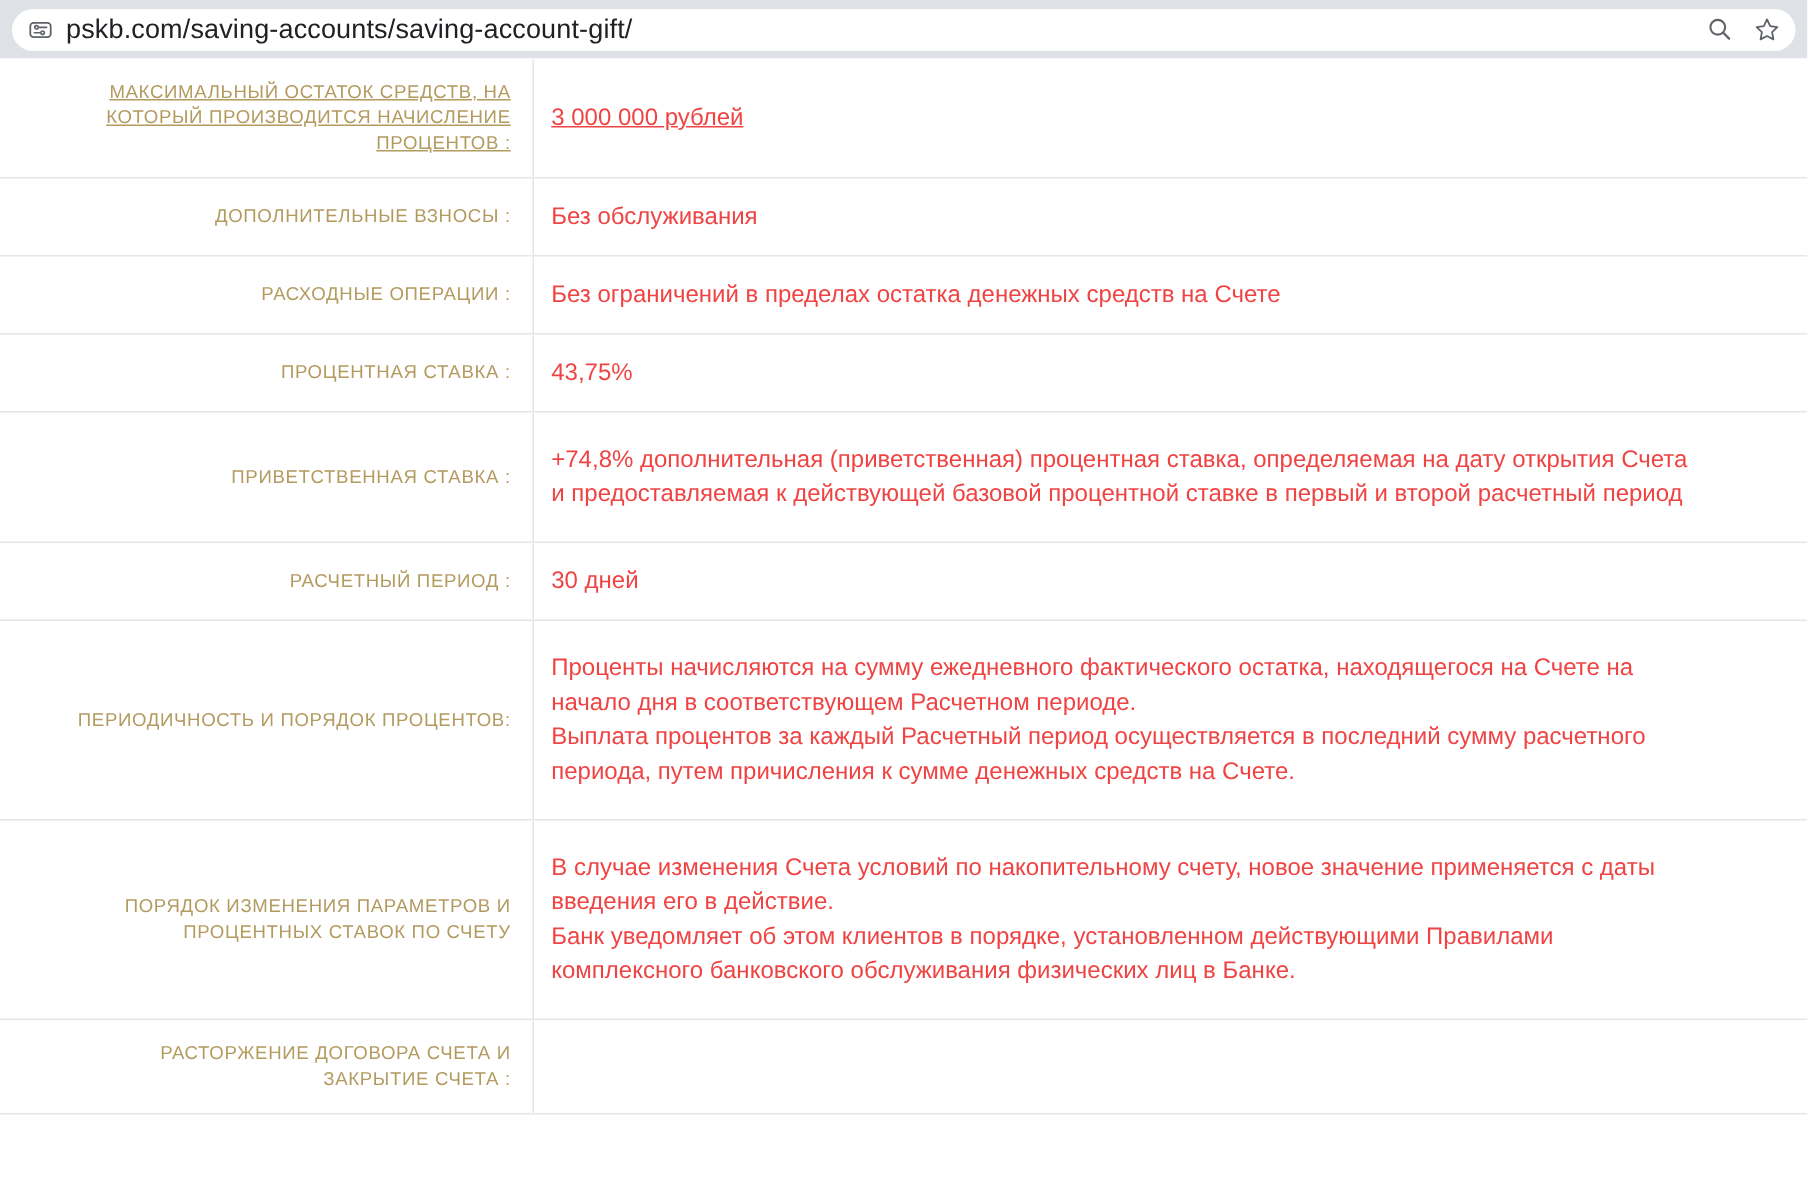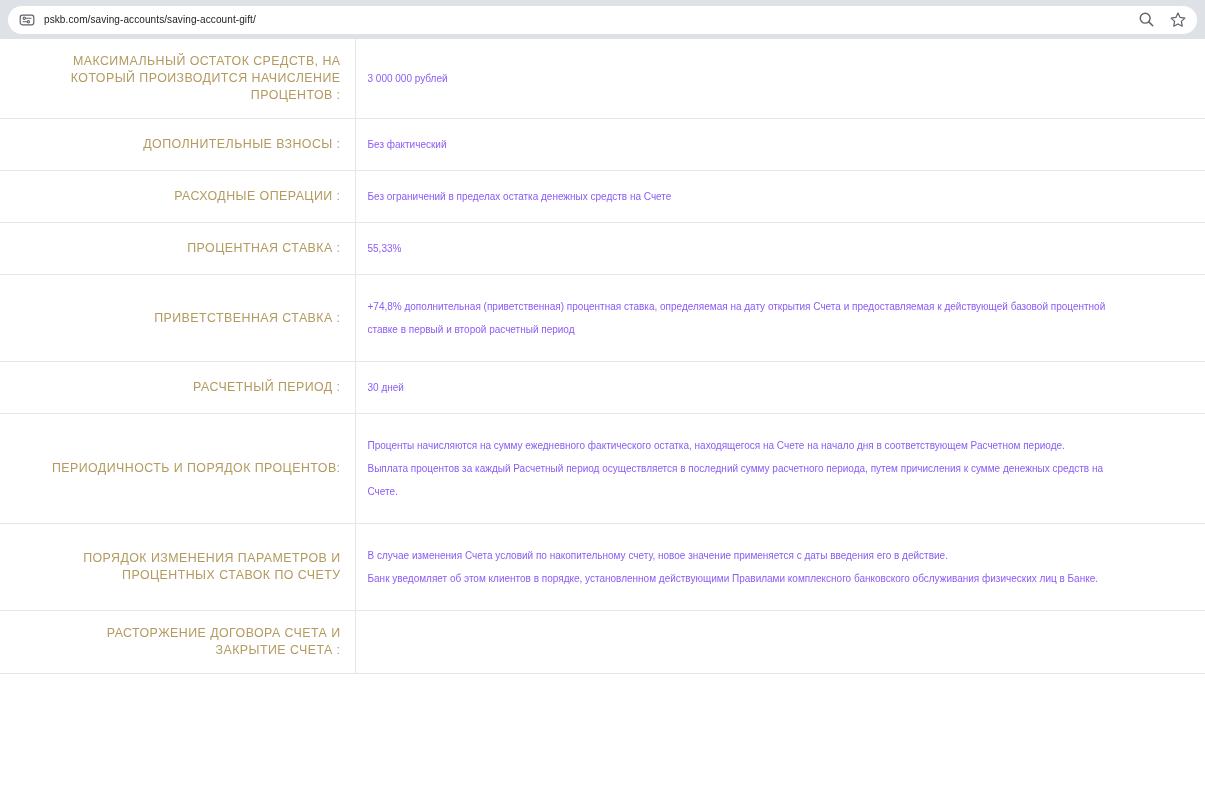--- a/index.html
+++ b/index.html
@@ -39,21 +39,21 @@
     width: 22px;
     height: 20px;
     display: flex;
     align-items: center;
     justify-content: center;
     flex: 0 0 auto;
     margin-right: 6px;
     border-radius: 4px;
   }
   .url-text {
-    font-size: 10px;
+    font-size: 18px;
     color: #202124;
     white-space: nowrap;
     overflow: hidden;
     text-overflow: ellipsis;
     flex: 1;
     letter-spacing: .1px;
   }
   .omni-right {
     display: flex;
     align-items: center;
@@ -80,38 +80,39 @@
   .spec-table {
     width: 100%;
     border-collapse: collapse;
     table-layout: fixed;
   }
   .spec-table tr {
     border-bottom: 1px solid #e6e6e6;
   }
   .spec-table tr:first-child > td {
     border-top: none;
+    text-decoration: underline;
   }
   td.label {
     width: 355px;
     padding: 14px 14px 14px 40px;
     text-align: right;
     vertical-align: middle;
     color: #b39a5f;
     font-size: 12.4px;
     line-height: 17px;
     letter-spacing: .45px;
     text-transform: uppercase;
     box-sizing: border-box;
   }
   td.value {
     padding: 14px 80px 14px 12px;
     vertical-align: middle;
-    color: #8b5cf6;
-    font-size: 10px;
+    color: #ef4444;
+    font-size: 16px;
     line-height: 23px;
     box-sizing: border-box;
     border-left: 1px solid #e6e6e6;
   }
   td.value p {
     margin: 0;
   }
   .row-tall td.label,
   .row-tall td.value {
     padding-top: 20px;
@@ -154,33 +155,33 @@
     <tbody>
       <tr>
         <td class="label">МАКСИМАЛЬНЫЙ ОСТАТОК СРЕДСТВ, НА КОТОРЫЙ ПРОИЗВОДИТСЯ НАЧИСЛЕНИЕ ПРОЦЕНТОВ :</td>
         <td class="value">
           <p>3 000 000 рублей</p>
         </td>
       </tr>
       <tr>
         <td class="label">ДОПОЛНИТЕЛЬНЫЕ ВЗНОСЫ :</td>
         <td class="value">
-          <p>Без фактический</p>
+          <p>Без обслуживания</p>
         </td>
       </tr>
       <tr>
         <td class="label">РАСХОДНЫЕ ОПЕРАЦИИ :</td>
         <td class="value">
           <p>Без ограничений в пределах остатка денежных средств на Счете</p>
         </td>
       </tr>
       <tr>
         <td class="label">ПРОЦЕНТНАЯ СТАВКА :</td>
         <td class="value">
-          <p>55,33%</p>
+          <p>43,75%</p>
         </td>
       </tr>
       <tr class="row-tall">
         <td class="label">ПРИВЕТСТВЕННАЯ СТАВКА :</td>
         <td class="value">
           <p>+74,8% дополнительная (приветственная) процентная ставка, определяемая на дату открытия Счета и предоставляемая к действующей базовой процентной ставке в первый и второй расчетный период</p>
         </td>
       </tr>
       <tr>
         <td class="label">РАСЧЕТНЫЙ ПЕРИОД :</td>

